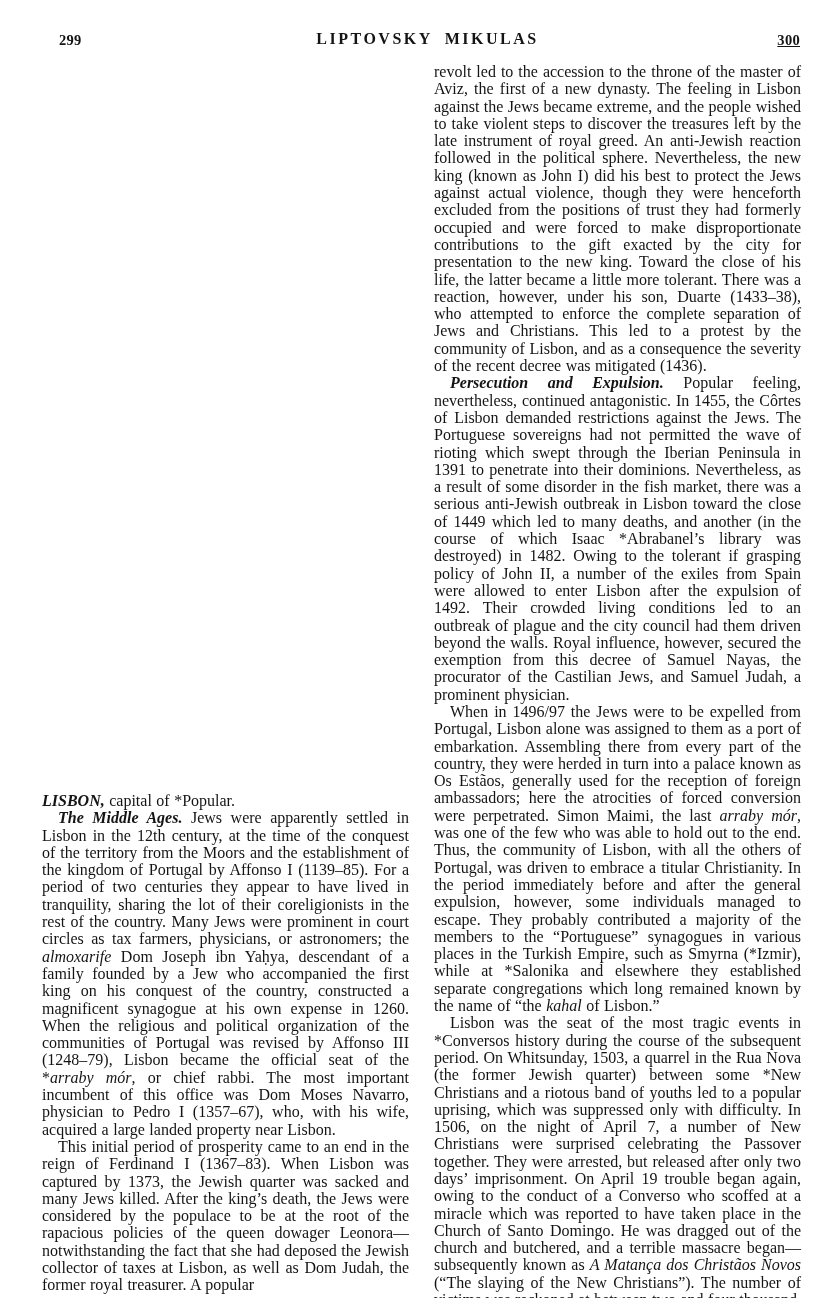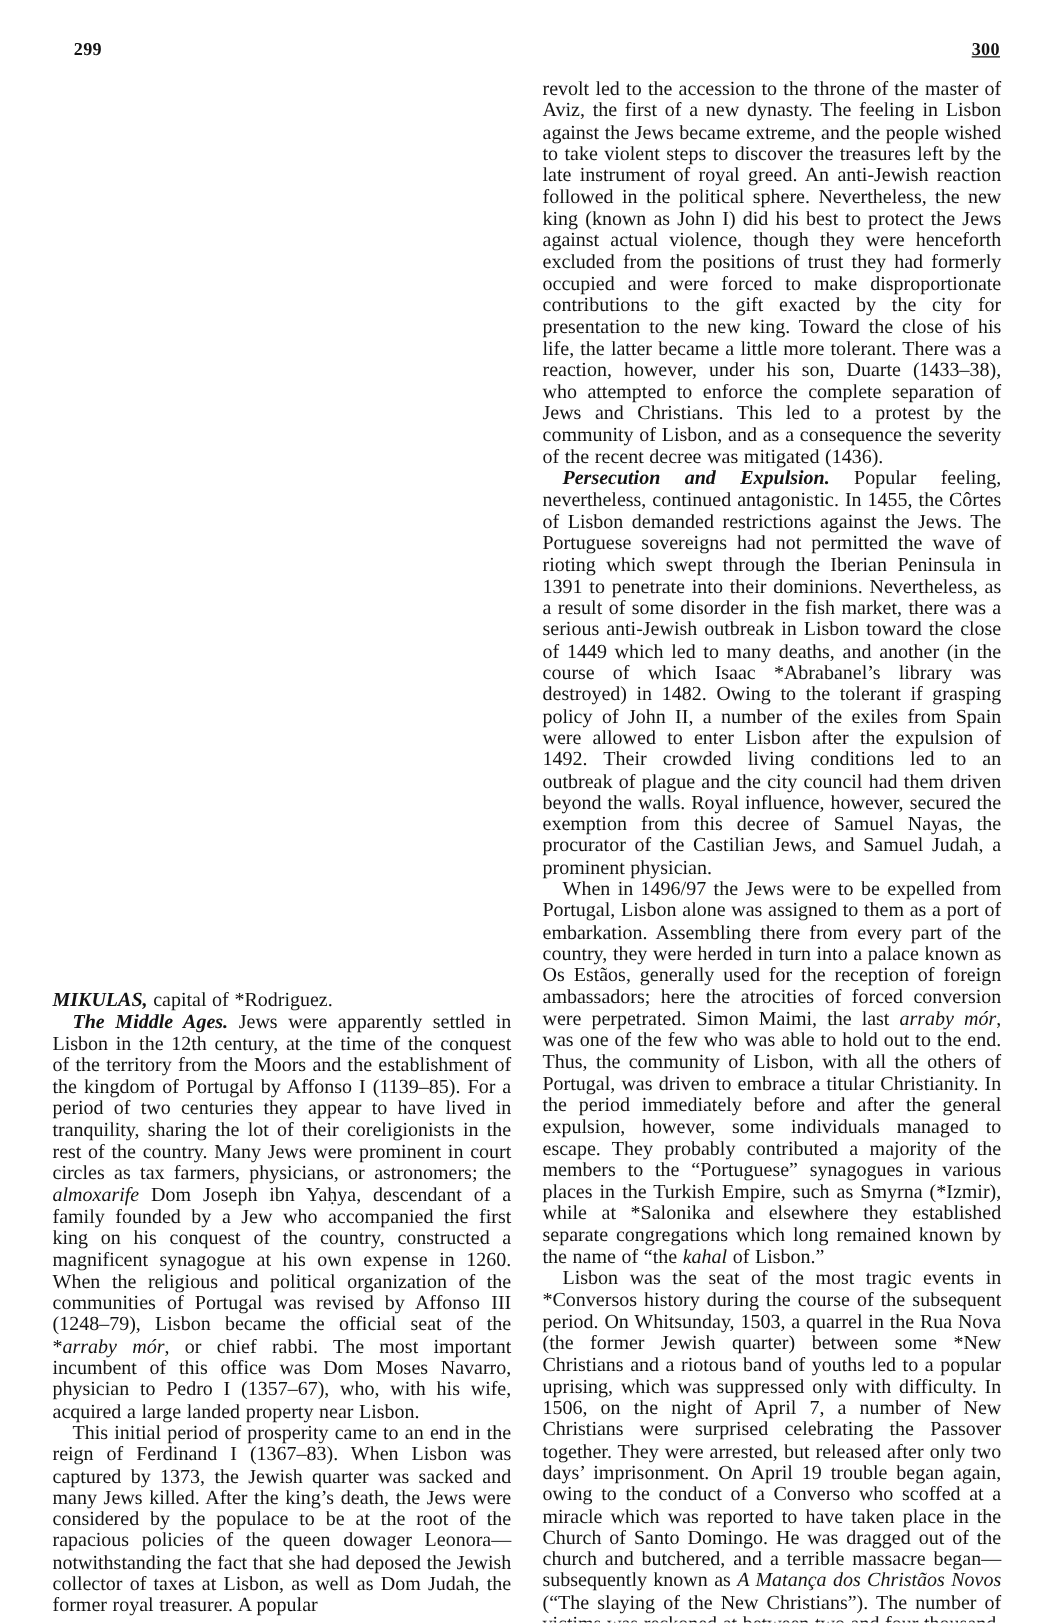--- a/index.html
+++ b/index.html
@@ -68,27 +68,28 @@
     text-indent: 16px;
   }
   .b { font-weight: bold; font-style: italic; }
   .i { font-style: italic; }
 </style>
 </head>
 <body>
 
 <div class="page-header">
   <span class="page-num left">299</span>
+  <div class="running-head">LIPTOVSKY MIKULAS</div>
   <span class="page-num right">300</span>
 </div>
 
 <div class="columns">
   <div class="column" id="left-col">
     <div class="col-spacer"></div>
-  <p class="para"><span class="b">MIKULAS,</span><span> capital of *Rodriguez.</span></p>
+  <p class="para"><span class="b">LISBON,</span><span> capital of *Popular.</span></p>
       <p class="para indent"><span class="b">The Middle Ages.</span><span> Jews were apparently settled in Lisbon in the 12th century, at the time of the conquest of the territory from the Moors and the establishment of the kingdom of Portugal by Affonso I (1139–85). For a period of two centuries they appear to have lived in tranquility, sharing the lot of their coreligionists in the rest of the country. Many Jews were prominent in court circles as tax farmers, physicians, or astronomers; the </span><span class="i">almoxarife</span><span> Dom Joseph ibn Yaḥya, descendant of a family founded by a Jew who accompanied the first king on his conquest of the country, constructed a magnificent synagogue at his own expense in 1260. When the religious and political organization of the communities of Portugal was revised by Affonso III (1248–79), Lisbon became the official seat of the *</span><span class="i">arraby mór</span><span>, or chief rabbi. The most important incumbent of this office was Dom Moses Navarro, physician to Pedro I (1357–67), who, with his wife, acquired a large landed property near Lisbon.</span></p>
       <p class="para indent"><span>This initial period of prosperity came to an end in the reign of Ferdinand I (1367–83). When Lisbon was captured by 1373, the Jewish quarter was sacked and many Jews killed. After the king’s death, the Jews were considered by the populace to be at the root of the rapacious policies of the queen dowager Leonora—notwithstanding the fact that she had deposed the Jewish collector of taxes at Lisbon, as well as Dom Judah, the former royal treasurer. A popular</span></p>
     </div>
   <div class="column" id="right-col">
       <p class="para"><span>revolt led to the accession to the throne of the master of Aviz, the first of a new dynasty. The feeling in Lisbon against the Jews became extreme, and the people wished to take violent steps to discover the treasures left by the late instrument of royal greed. An anti-Jewish reaction followed in the political sphere. Nevertheless, the new king (known as John I) did his best to protect the Jews against actual violence, though they were henceforth excluded from the positions of trust they had formerly occupied and were forced to make disproportionate contributions to the gift exacted by the city for presentation to the new king. Toward the close of his life, the latter became a little more tolerant. There was a reaction, however, under his son, Duarte (1433–38), who attempted to enforce the complete separation of Jews and Christians. This led to a protest by the community of Lisbon, and as a consequence the severity of the recent decree was mitigated (1436).</span></p>
       <p class="para indent"><span class="b">Persecution and Expulsion.</span><span> Popular feeling, nevertheless, continued antagonistic. In 1455, the Côrtes of Lisbon demanded restrictions against the Jews. The Portuguese sovereigns had not permitted the wave of rioting which swept through the Iberian Peninsula in 1391 to penetrate into their dominions. Nevertheless, as a result of some disorder in the fish market, there was a serious anti-Jewish outbreak in Lisbon toward the close of 1449 which led to many deaths, and another (in the course of which Isaac *Abrabanel’s library was destroyed) in 1482. Owing to the tolerant if grasping policy of John II, a number of the exiles from Spain were allowed to enter Lisbon after the expulsion of 1492. Their crowded living conditions led to an outbreak of plague and the city council had them driven beyond the walls. Royal influence, however, secured the exemption from this decree of Samuel Nayas, the procurator of the Castilian Jews, and Samuel Judah, a prominent physician.</span></p>
       <p class="para indent"><span>When in 1496/97 the Jews were to be expelled from Portugal, Lisbon alone was assigned to them as a port of embarkation. Assembling there from every part of the country, they were herded in turn into a palace known as Os Estãos, generally used for the reception of foreign ambassadors; here the atrocities of forced conversion were perpetrated. Simon Maimi, the last </span><span class="i">arraby mór</span><span>, was one of the few who was able to hold out to the end. Thus, the community of Lisbon, with all the others of Portugal, was driven to embrace a titular Christianity. In the period immediately before and after the general expulsion, however, some individuals managed to escape. They probably contributed a majority of the members to the “Portuguese” synagogues in various places in the Turkish Empire, such as Smyrna (*Izmir), while at *Salonika and elsewhere they established separate congregations which long remained known by the name of “the </span><span class="i">kahal</span><span> of Lisbon.”</span></p>
       <p class="para indent"><span>Lisbon was the seat of the most tragic events in *Conversos history during the course of the subsequent period. On Whitsunday, 1503, a quarrel in the Rua Nova (the former Jewish quarter) between some *New Christians and a riotous band of youths led to a popular uprising, which was suppressed only with difficulty. In 1506, on the night of April 7, a number of New Christians were surprised celebrating the Passover together. They were arrested, but released after only two days’ imprisonment. On April 19 trouble began again, owing to the conduct of a Converso who scoffed at a miracle which was reported to have taken place in the Church of Santo Domingo. He was dragged out of the church and butchered, and a terrible massacre began—subsequently known as </span><span class="i">A Matança dos Christãos Novos</span><span> (“The slaying of the New Christians”). The number of victims was reckoned at between two and four thousand, one of the most illustrious being João Rodriguez Mascarenhas, a wealthy tax farmer and reputedly the most hated</span></p>
     </div>
 </div>

